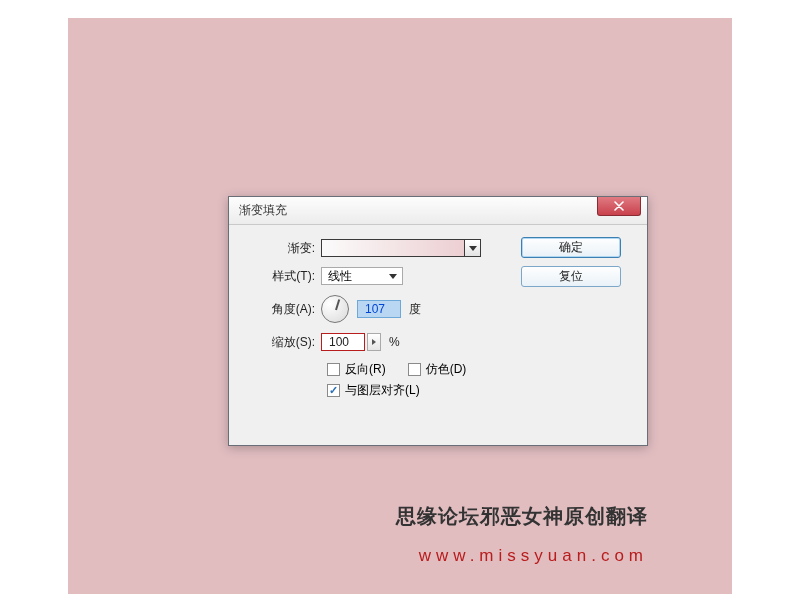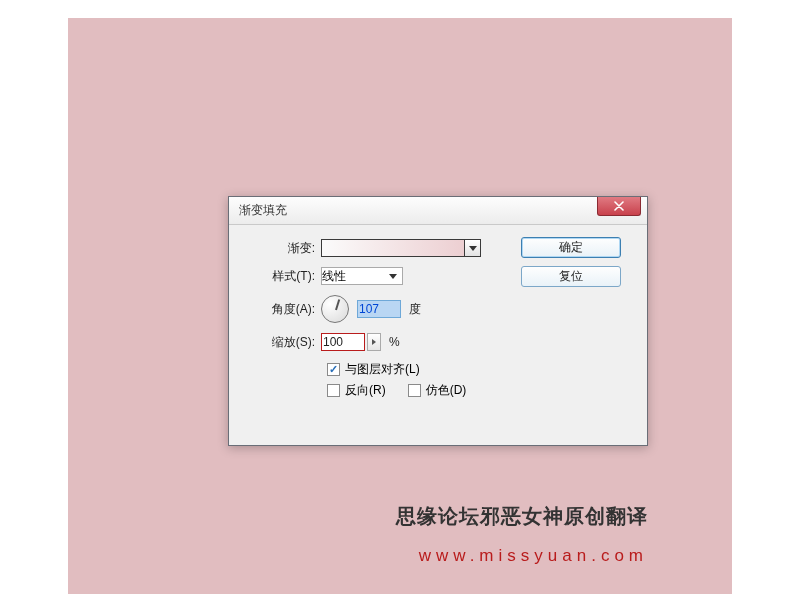--- a/index.html
+++ b/index.html
@@ -79,20 +79,21 @@
     display: flex;
     align-items: center;
     justify-content: center;
   }
   .select {
     width: 82px; height: 18px;
     background: #fff;
     border: 1px solid #aaa;
     display: flex;
     align-items: center;
+    padding-left: 6px;
     position: relative;
   }
   .select .dd {
     position: absolute; right: 2px; top: 1px;
     width: 14px; height: 14px;
     display: flex; align-items:center; justify-content:center;
   }
   .angle-knob {
     width: 28px; height: 28px;
     border: 1px solid #777;
@@ -108,21 +109,21 @@
     background: #555;
     transform-origin: 50% 11px;
     transform: rotate(17deg);
   }
   .num-input {
     width: 44px; height: 18px;
     border: 1px solid #6ea8d8;
     background: #fff;
     color: #0046d5;
     background: #b9d6f3;
-    padding-left: 1px;
+    padding-left: 7px;
     display: flex; align-items: center;
   }
   .num-input.white { background:#fff; color:#222; border:1px solid #b91c1c; }
   .step-btn {
     width: 14px; height: 18px;
     border: 1px solid #aaa;
     margin-left: 2px;
     background: linear-gradient(#fff,#e6e6e6);
     display:flex;align-items:center;justify-content:center;
   }
@@ -236,32 +237,32 @@
         <div class="num-input white">100</div>
         <div class="step-btn">
             <div class="tri-r"></div>
           </div>
         <span class="unit">%</span>
       </div>
 
       <div class="checks">
         <div class="check-row">
           <div class="check-item">
-            <span class="cb checked"></span>
-            <span>与图层对齐(L)</span>
-          </div>
-        </div>
-        <div class="check-row">
-          <div class="check-item">
             <span class="cb"></span>
             <span>反向(R)</span>
           </div>
           <div class="check-item">
             <span class="cb"></span>
             <span>仿色(D)</span>
+          </div>
+        </div>
+        <div class="check-row">
+          <div class="check-item">
+            <span class="cb checked"></span>
+            <span>与图层对齐(L)</span>
           </div>
         </div>
       </div>
     </div>
   </div>
 
   <div class="watermark">
     <div class="line1">思缘论坛邪恶女神原创翻译</div>
     <div class="line2">www.missyuan.com</div>
   </div>

